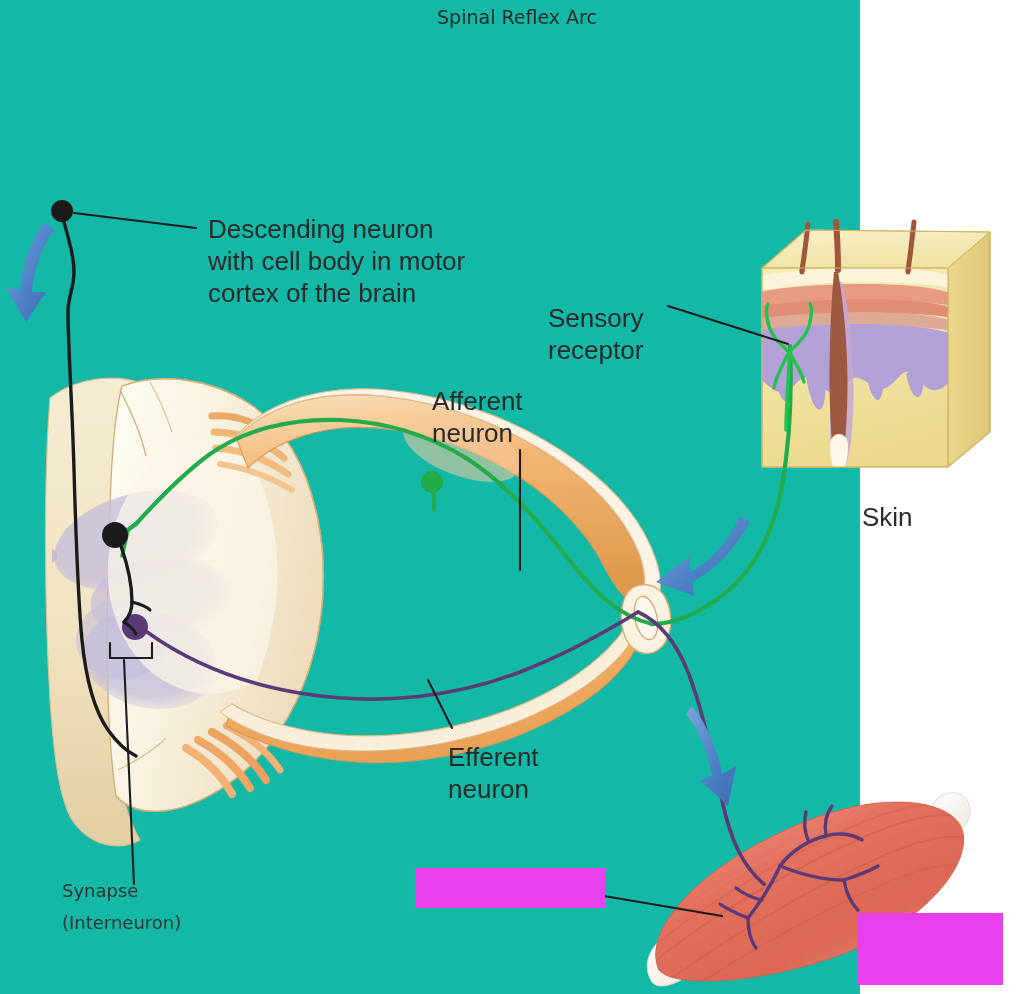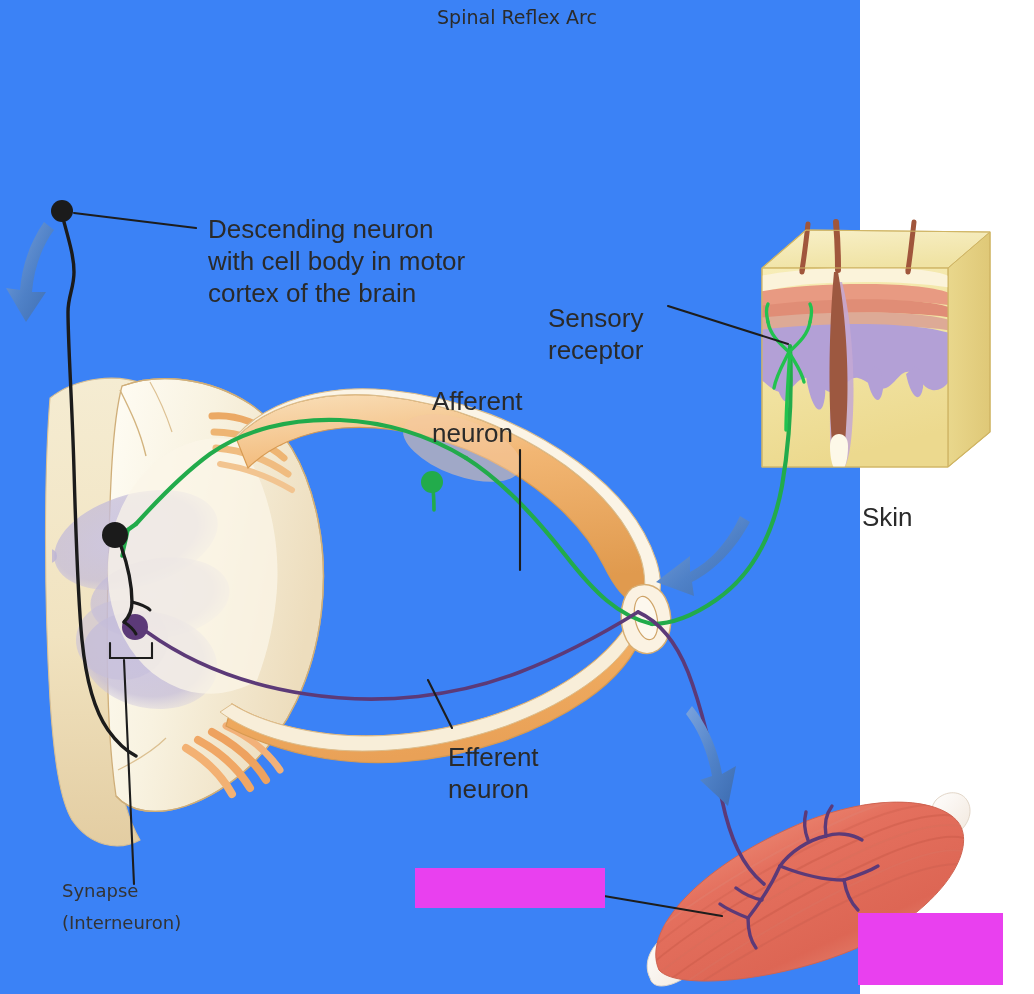--- a/index.html
+++ b/index.html
@@ -10,21 +10,21 @@
   body {
     font-family: "Liberation Sans", sans-serif;
     width: 1034px;
     height: 994px;
     overflow: hidden;
   }
   #figure {
     position: relative;
     width: 860px;
     height: 994px;
-    background: #3b82f6;
+    background: #14b8a6;
   }
   #figure svg {
     position: absolute;
     top: 0;
     left: 0;
   }
   .ttl {
     font-family: "DejaVu Sans", sans-serif;
     font-size: 19px;
     fill: #2b2b2b;

